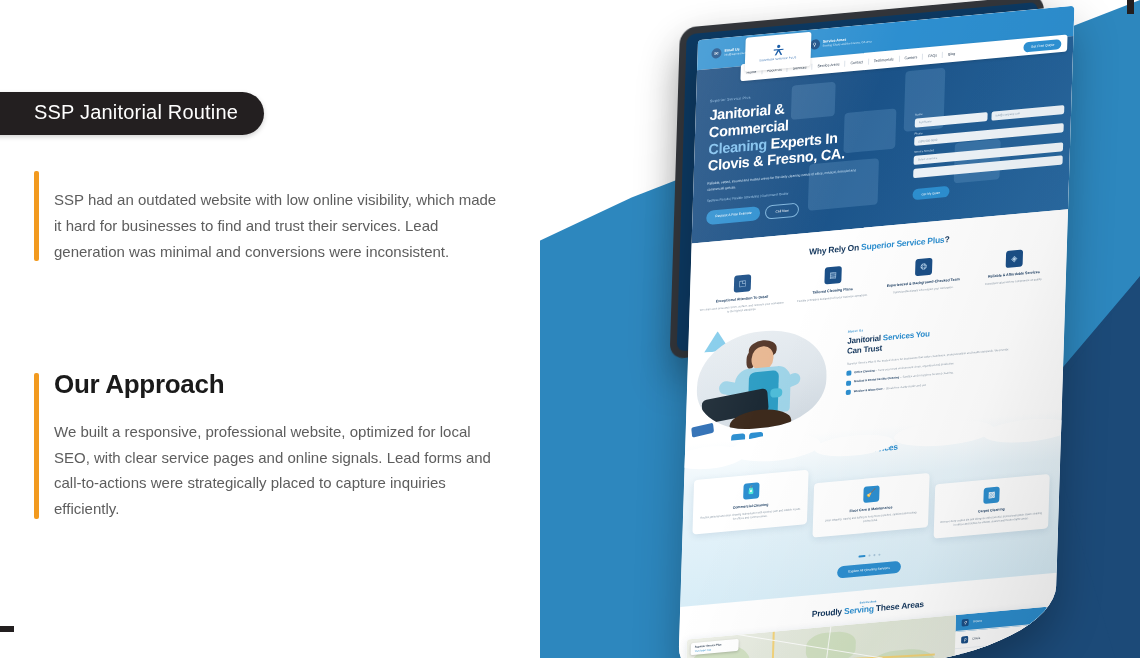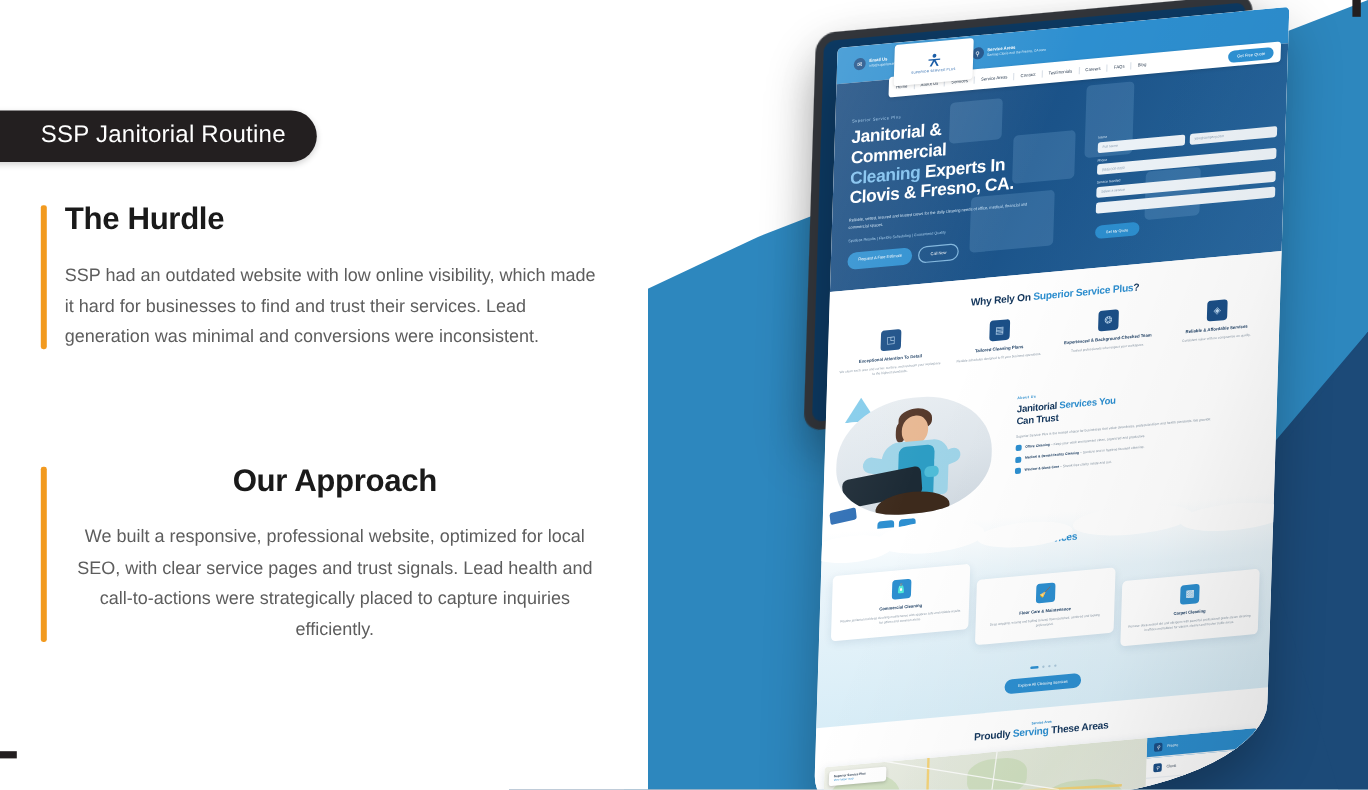--- a/index.html
+++ b/index.html
@@ -50,21 +50,21 @@
     font-size:20px; letter-spacing:.2px;
     box-shadow:0 2px 5px rgba(0,0,0,.18);
   }
 
   .block { position:absolute; left:34px; width:470px; padding-left:20px; }
   .block::before {
     content:""; position:absolute; left:0; top:3px; bottom:3px;
     width:5px; background:#f29a1f; border-radius:2px;
   }
   .block-1 { top:168px; }
-  .block-2 { top:386px;text-align:center; }
+  .block-2 { top:370px; }
 
   .block h2 {
     font-size:26px; font-weight:bold; color:#1a1a1a;
     letter-spacing:-.3px; line-height:1.15;
   }
   .block h3 {
     font-size:15px; font-weight:normal; color:#2a2a2a;
     letter-spacing:.55px; margin-top:5px; text-transform:uppercase;
   }
   .block p {
@@ -313,27 +313,26 @@
   <div class="bg-navy2"></div>
 </div>
 
 <div class="left-panel">
 
   <div class="badge-pill">
     <span>SSP Janitorial Routine</span>
   </div>
 
   <div class="block block-1">
-    <h2>The Hurdle</h2>
     <p>SSP had an outdated website with low online visibility, which made it hard for businesses to find and trust their services. Lead generation was minimal and conversions were inconsistent.</p>
   </div>
 
   <div class="block block-2">
     <h2>Our Approach</h2>
-    <p>We built a responsive, professional website, optimized for local SEO, with clear service pages and trust signals. Lead health and call-to-actions were strategically placed to capture inquiries efficiently.</p>
+    <p>We built a responsive, professional website, optimized for local SEO, with clear service pages and online signals. Lead forms and call-to-actions were strategically placed to capture inquiries efficiently.</p>
   </div>
 
 </div>
 
 <div class="mockup">
 
   <div class="device">
     <div class="bezel"></div>
   </div>
 

